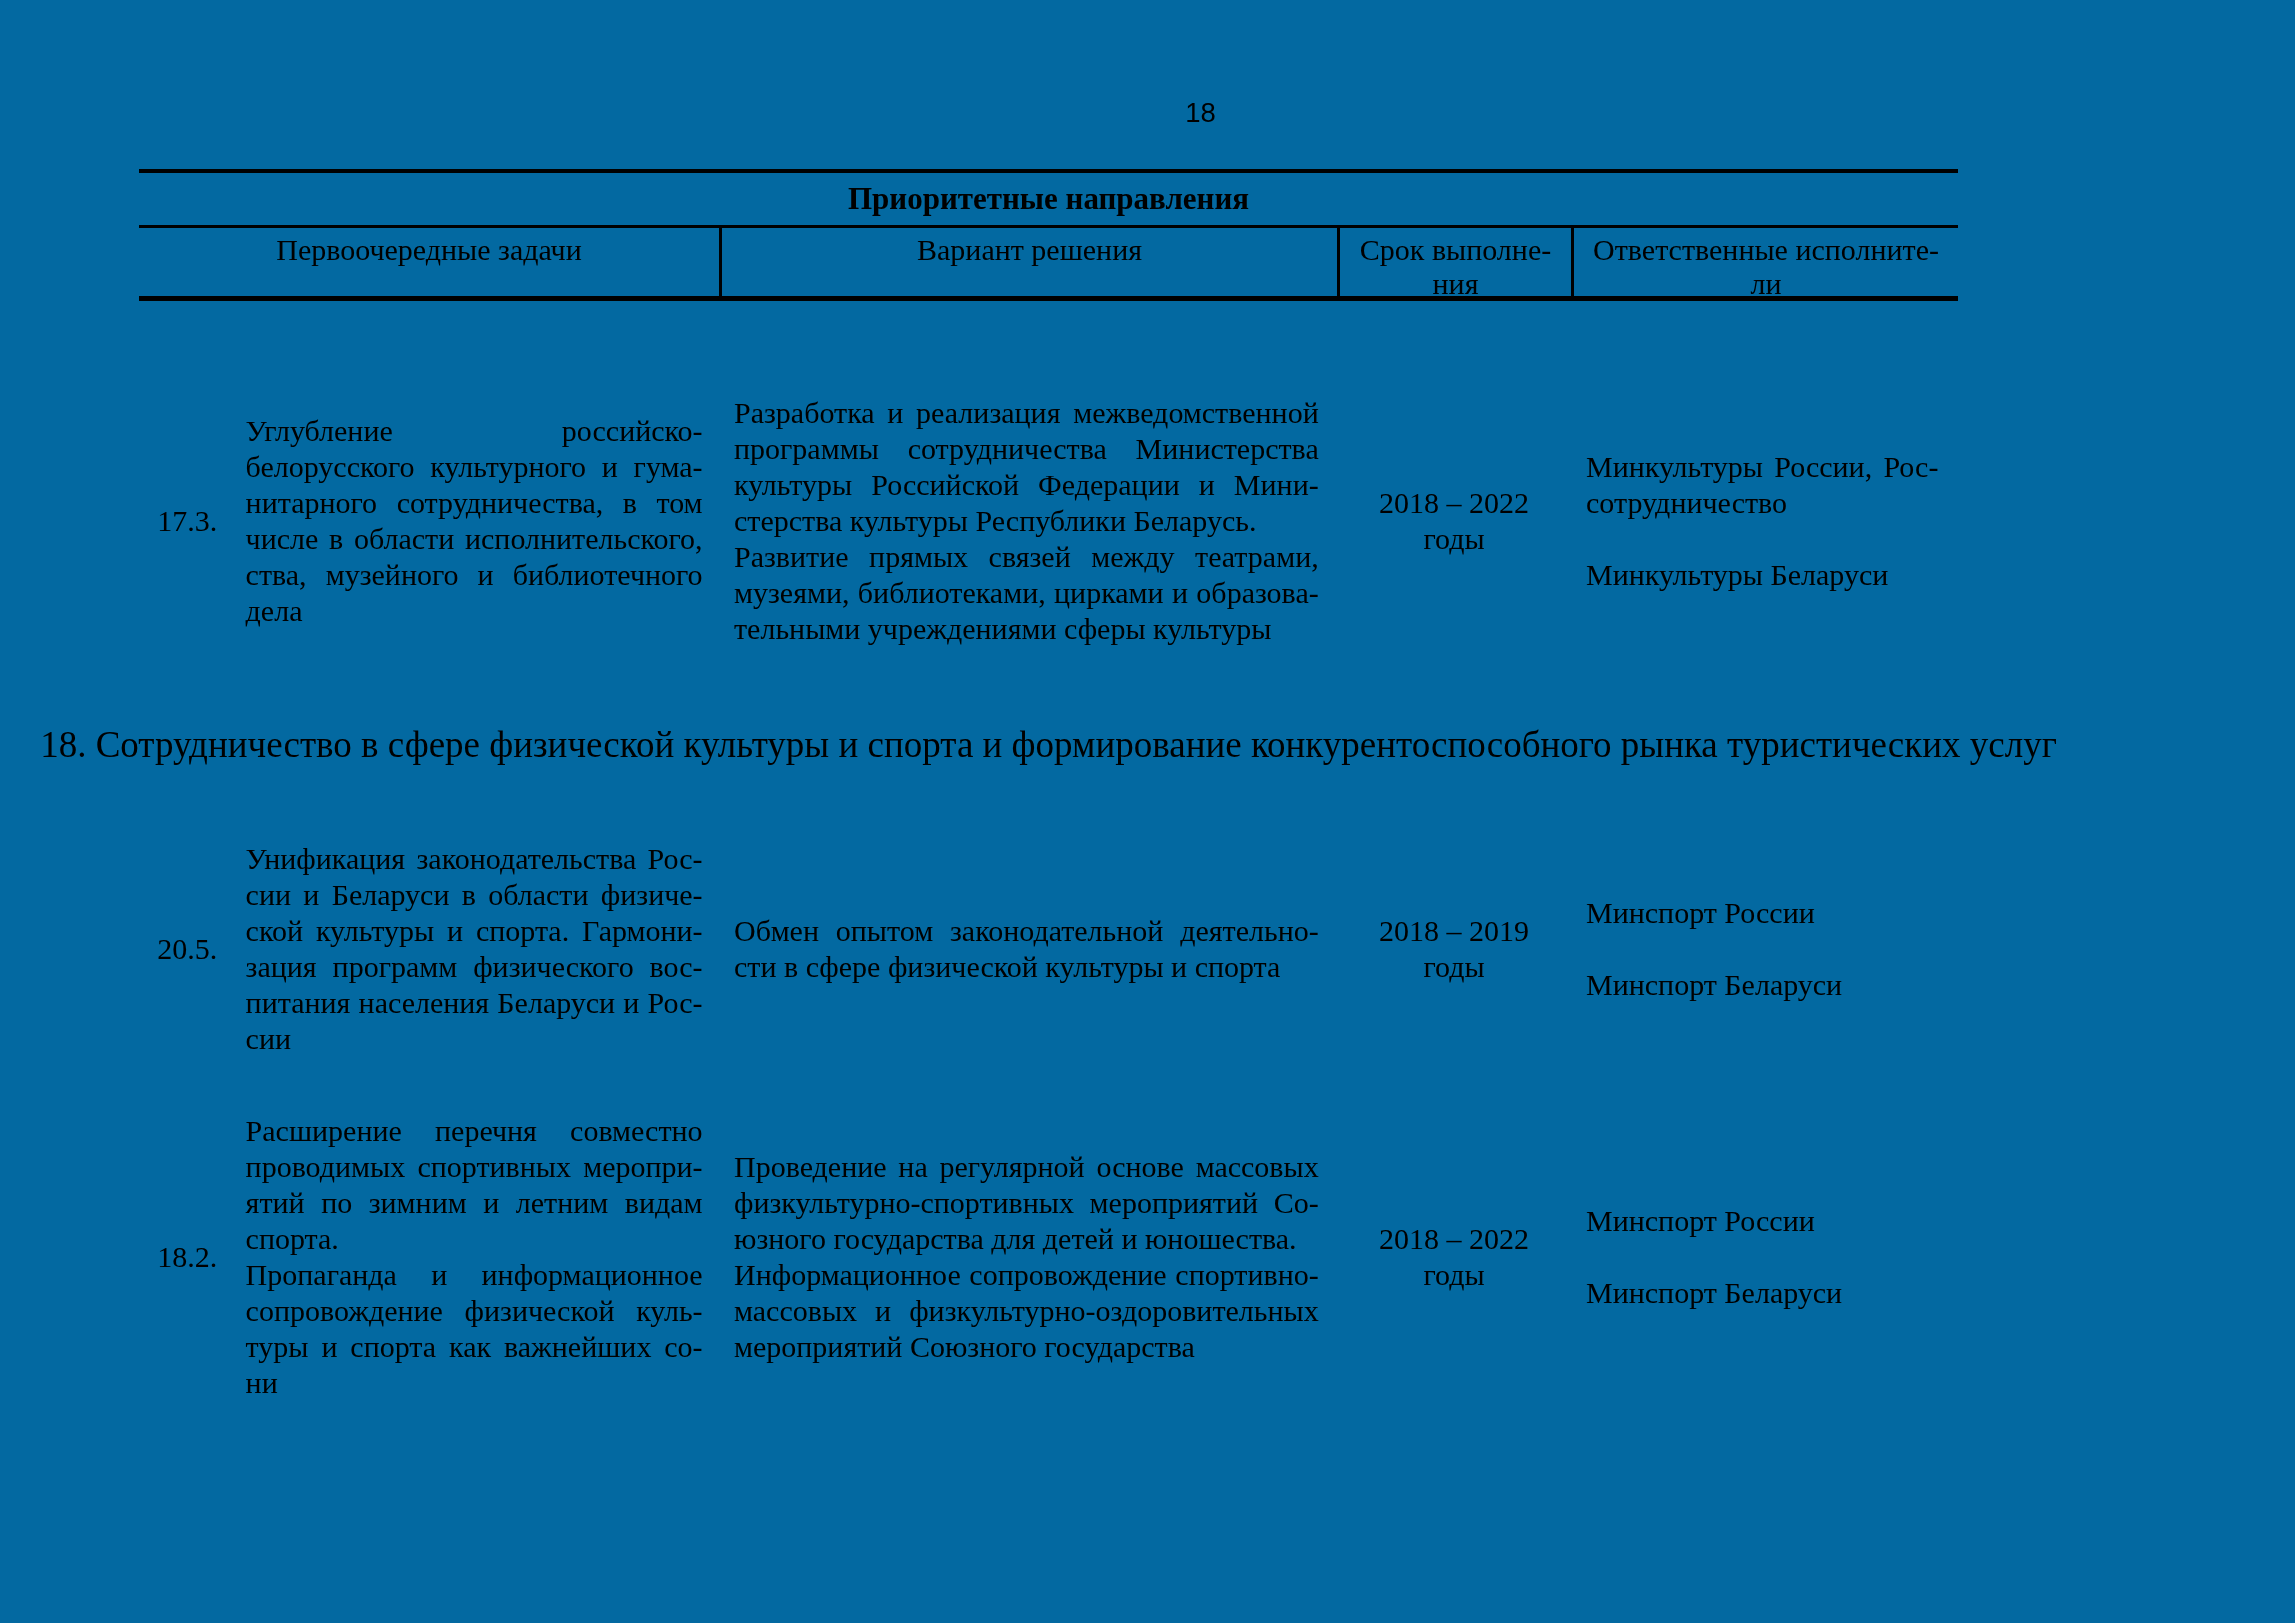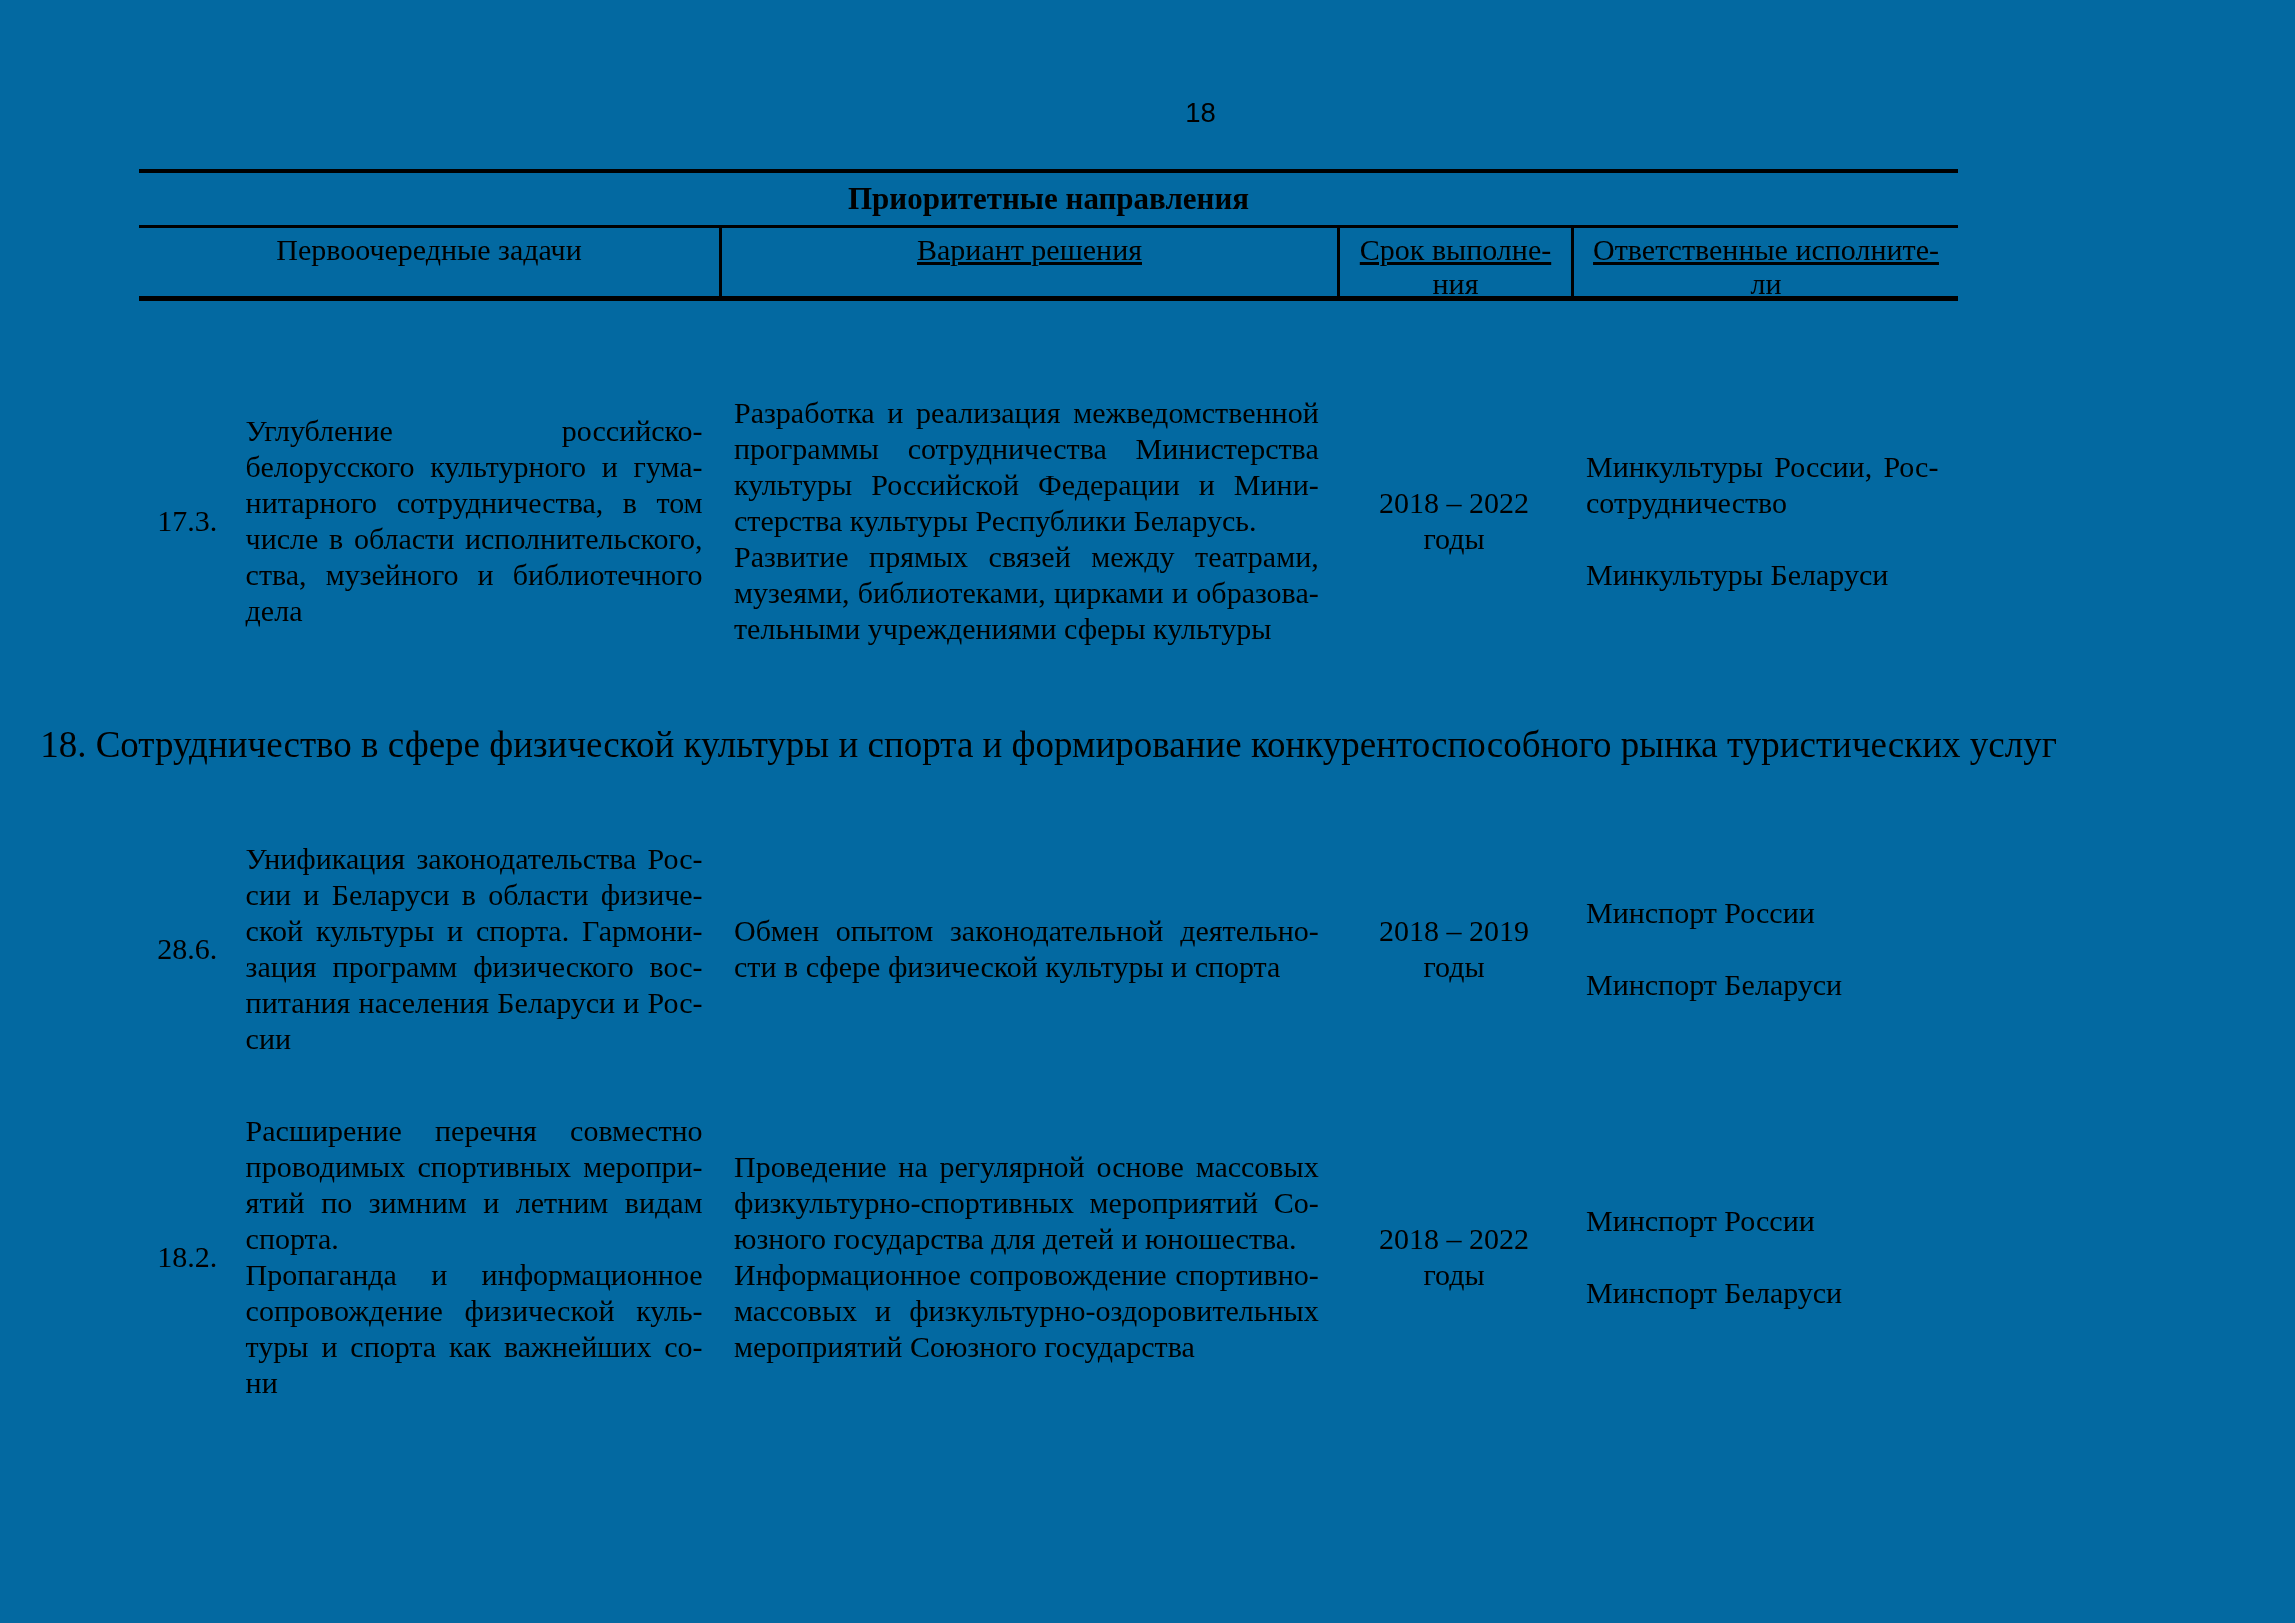--- a/index.html
+++ b/index.html
@@ -37,21 +37,21 @@
     height:68px;
     border-bottom:5.2px solid #000;
     box-sizing:content-box;
   }
   .header-cell{
     padding-top:5.2px;
     font-size:30px;line-height:34px;
     text-align:center;
     overflow:hidden;
   }
-  .header-cell + .header-cell{border-left:3.3px solid #000;text-decoration:underline;}
+  .header-cell + .header-cell{border-left:3.3px solid #000;}
   .header-cell .line{text-align:center !important;text-align-last:center !important;}
   .tbody{}
   .gap{height:56px;}
   .trow{
     display:grid;
     grid-template-columns:87px 493px 618px 234px 387px;
     align-items:center;
   }
   .h500{height:327px;}
   .h440{height:288px;}
@@ -155,21 +155,21 @@
             </div>
             <div class="para">
               <div class="line last">Минкультуры Беларуси</div>
             </div>
           </div>
       </div>
 
       <div class="section-heading">18. Сотрудничество в сфере физической культуры и спорта и формирование конкурентоспособного рынка туристических услуг</div>
 
       <div class="trow h440">
-        <div class="cell num">28.6.</div>
+        <div class="cell num">20.5.</div>
         <div class="cell task">
             <div class="para">
               <div class="line">Унификация законодательства Рос-</div>
               <div class="line">сии и Беларуси в области физиче-</div>
               <div class="line">ской культуры и спорта. Гармони-</div>
               <div class="line">зация программ физического вос-</div>
               <div class="line">питания населения Беларуси и Рос-</div>
               <div class="line last">сии</div>
             </div>
           </div>

